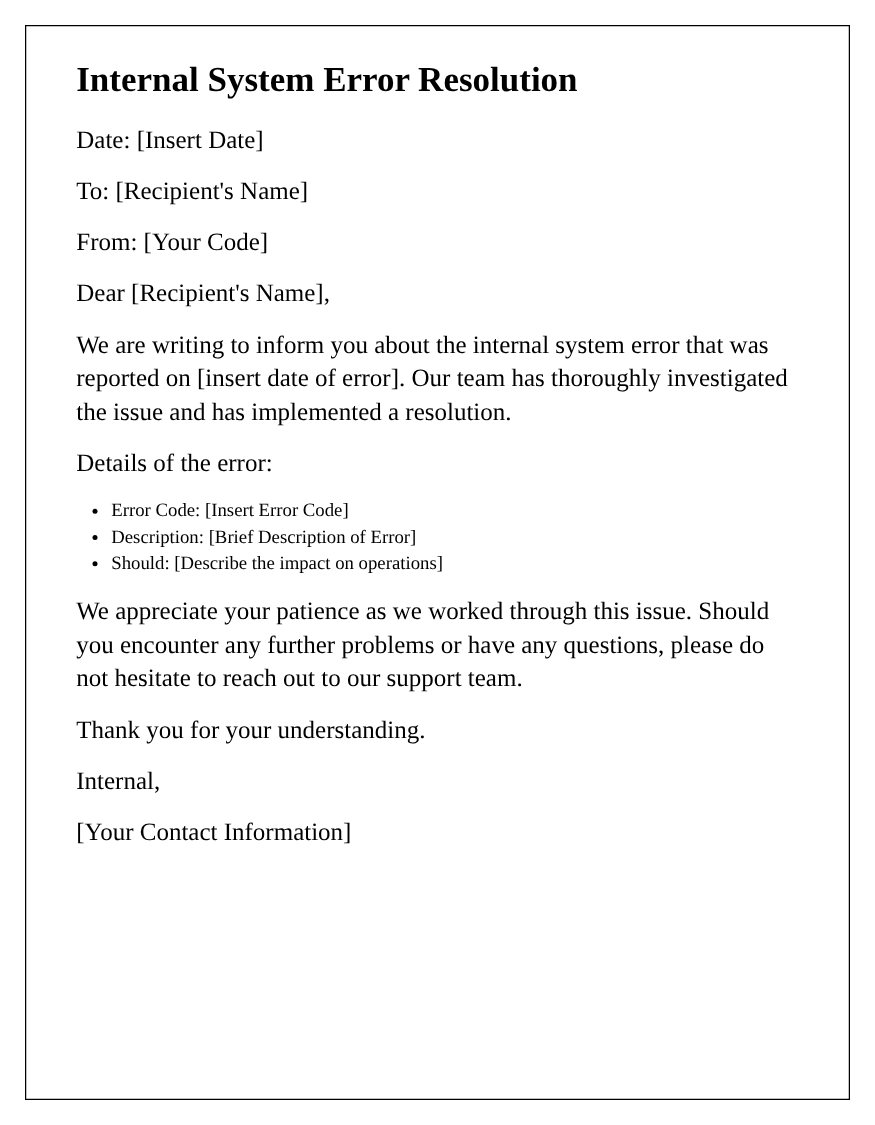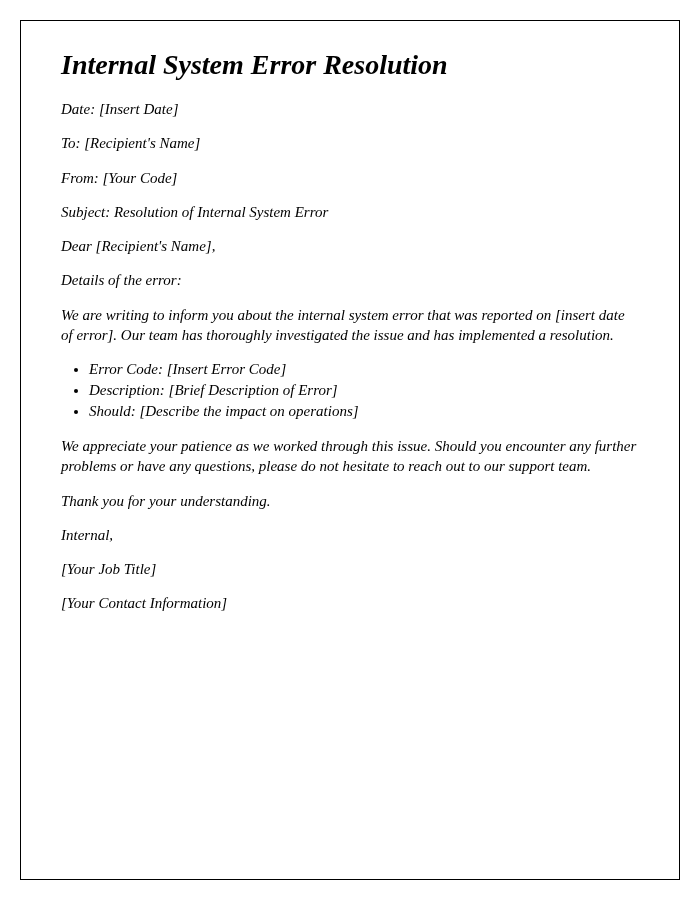--- a/index.html
+++ b/index.html
@@ -1,19 +1,18 @@
 <!DOCTYPE html>
 <html><head>
   <meta charset="utf-8">
   <style>
     * {
       margin: 0;
       padding: 0;
       box-sizing: border-box;
-      font-style: italic;
     }
     body {
       font-family: "Times New Roman", Times, serif;
       background: #ffffff;
       width: 700px;
       height: 900px;
       padding: 20px;
     }
     .page {
       border: 1px solid #000;
@@ -21,21 +20,21 @@
       height: 100%;
       padding: 28px 40px;
       overflow: hidden;
     }
     h1 {
       font-size: 28px;
       font-weight: bold;
       margin-bottom: 18px;
     }
     p {
-      font-size: 15px;
+      font-size: 20px;
       margin-bottom: 14px;
       line-height: 1.35;
     }
     ul {
       margin-left: 28px;
       margin-bottom: 14px;
     }
     li {
       font-size: 15px;
       line-height: 1.4;
@@ -43,31 +42,29 @@
   </style>
 </head>
 <body>
 
 <div class="page">
   <h1>Internal System Error Resolution</h1>
 
   <p>Date: [Insert Date]</p>
   <p>To: [Recipient's Name]</p>
   <p>From: [Your Code]</p>
-  <p>Subject: Resolution of Internal System Error</p>
   <p>Dear [Recipient's Name],</p>
+  <p>We are writing to inform you about the internal system error that was reported on [insert date of error]. Our team has thoroughly investigated the issue and has implemented a resolution.</p>
   <p>Details of the error:</p>
-  <p>We are writing to inform you about the internal system error that was reported on [insert date of error]. Our team has thoroughly investigated the issue and has implemented a resolution.</p>
 
   <ul>
     <li>Error Code: [Insert Error Code]</li>
     <li>Description: [Brief Description of Error]</li>
     <li>Should: [Describe the impact on operations]</li>
   </ul>
 
 
 
   <p>We appreciate your patience as we worked through this issue. Should you encounter any further problems or have any questions, please do not hesitate to reach out to our support team.</p>
   <p>Thank you for your understanding.</p>
   <p>Internal,</p>
-  <p>[Your Job Title]</p>
   <p>[Your Contact Information]</p>
 </div>
 
 </body></html>

